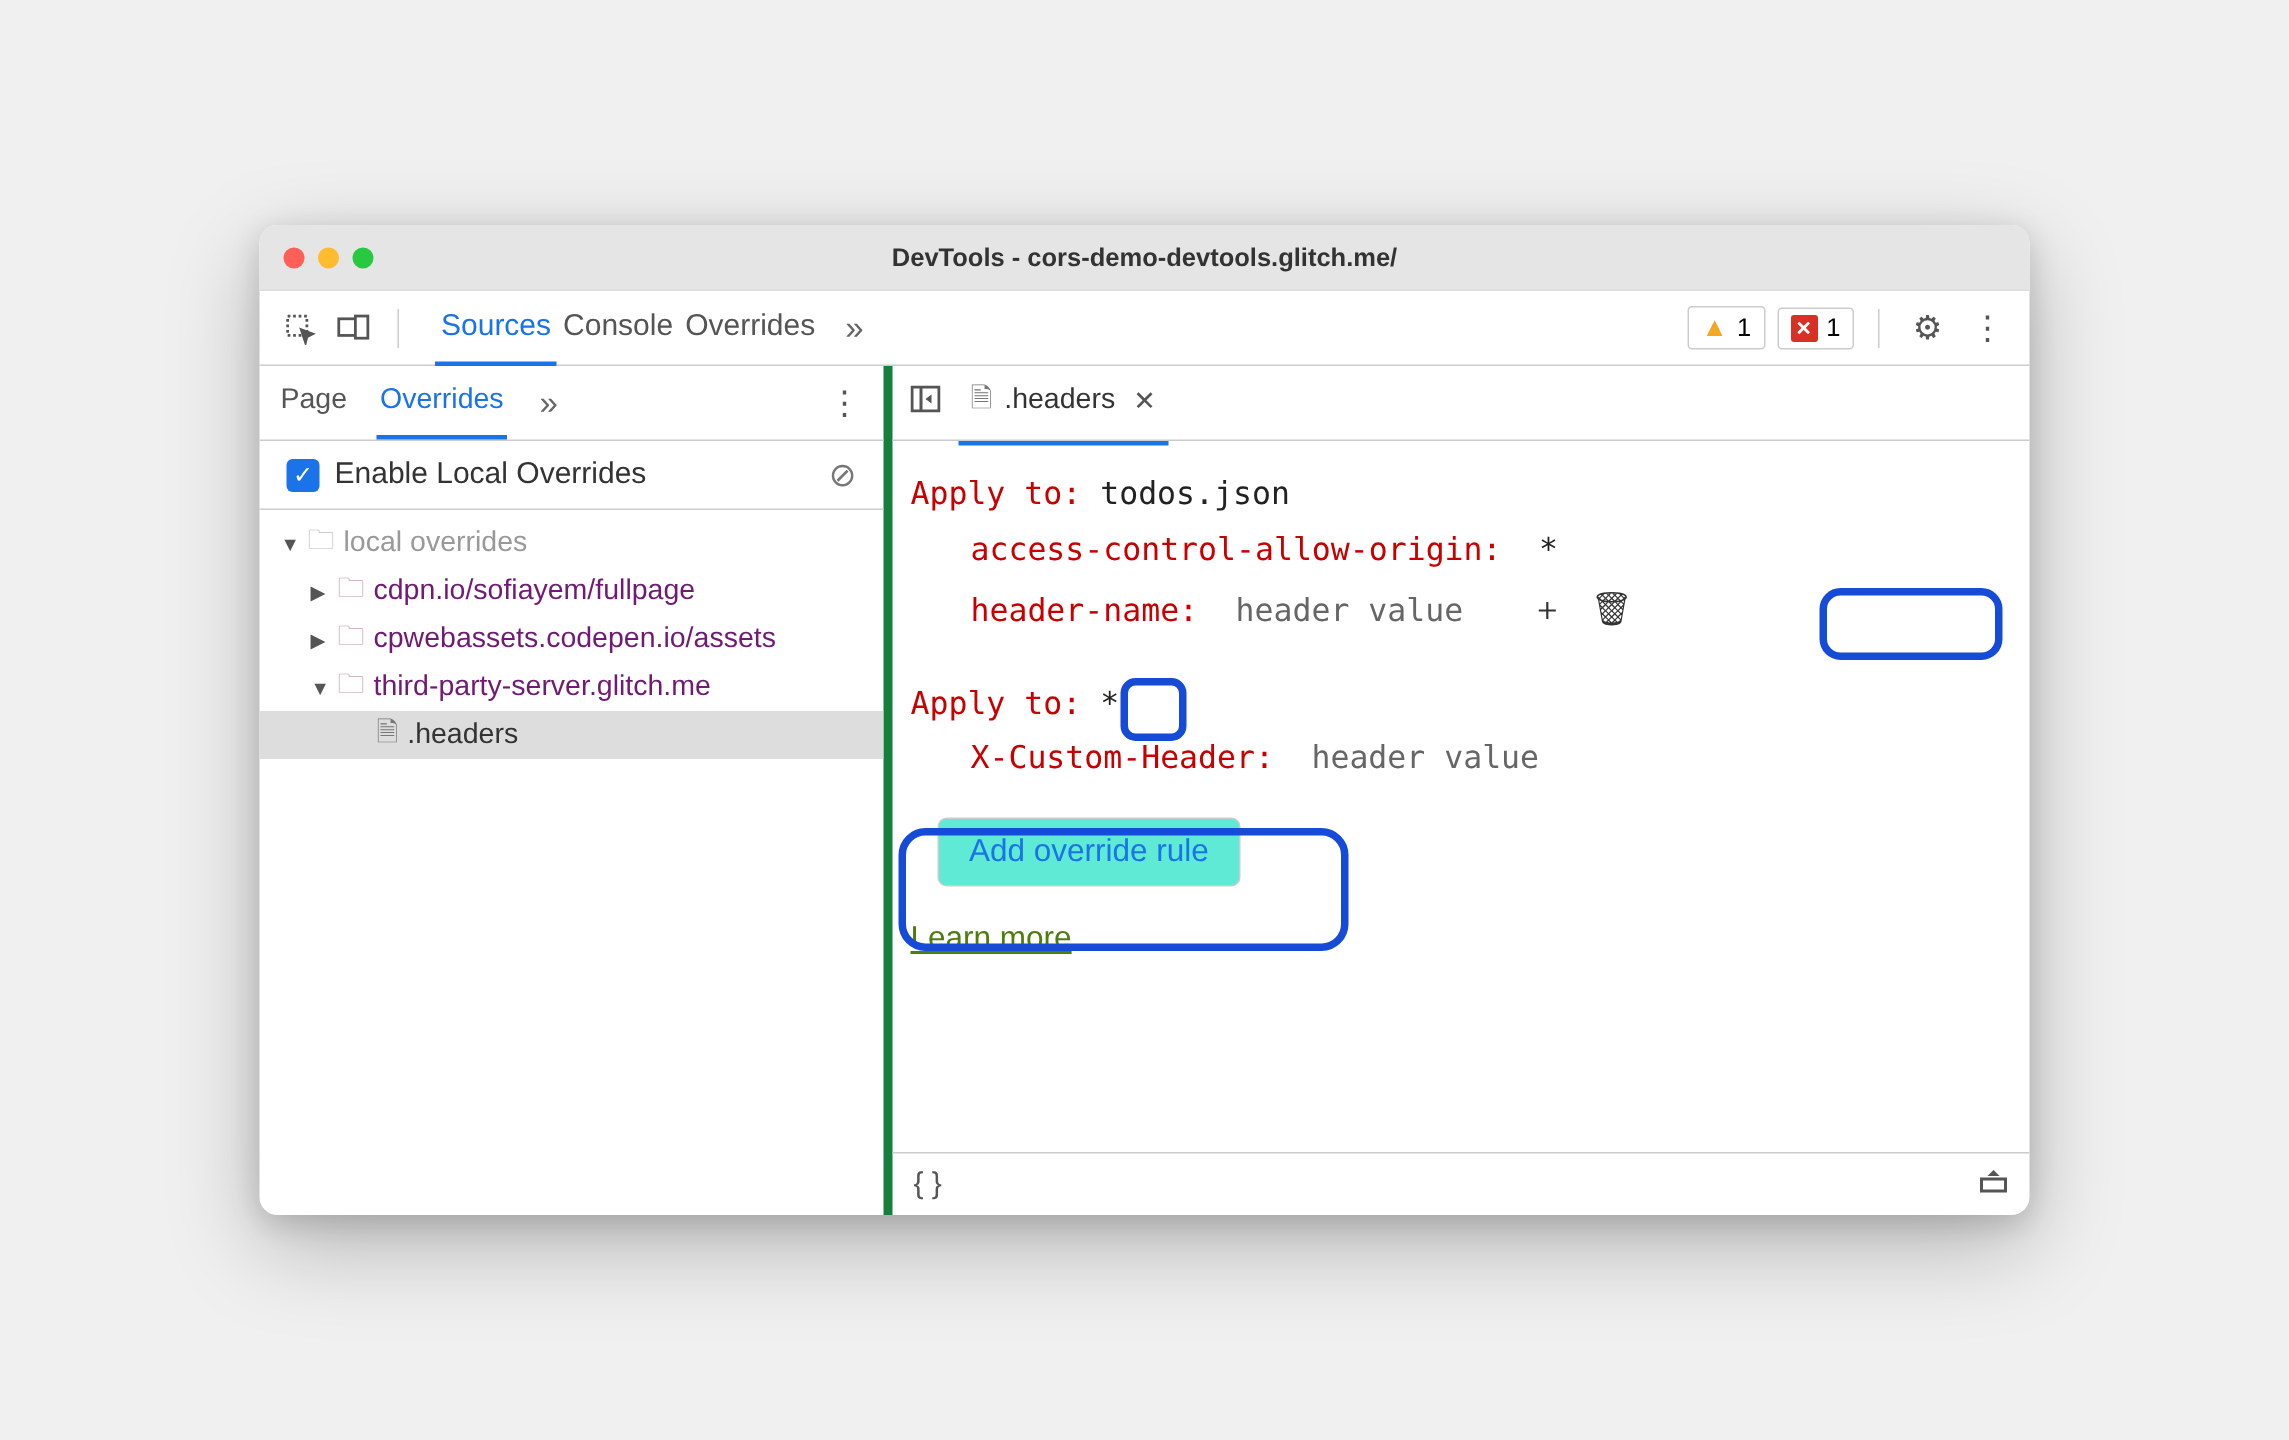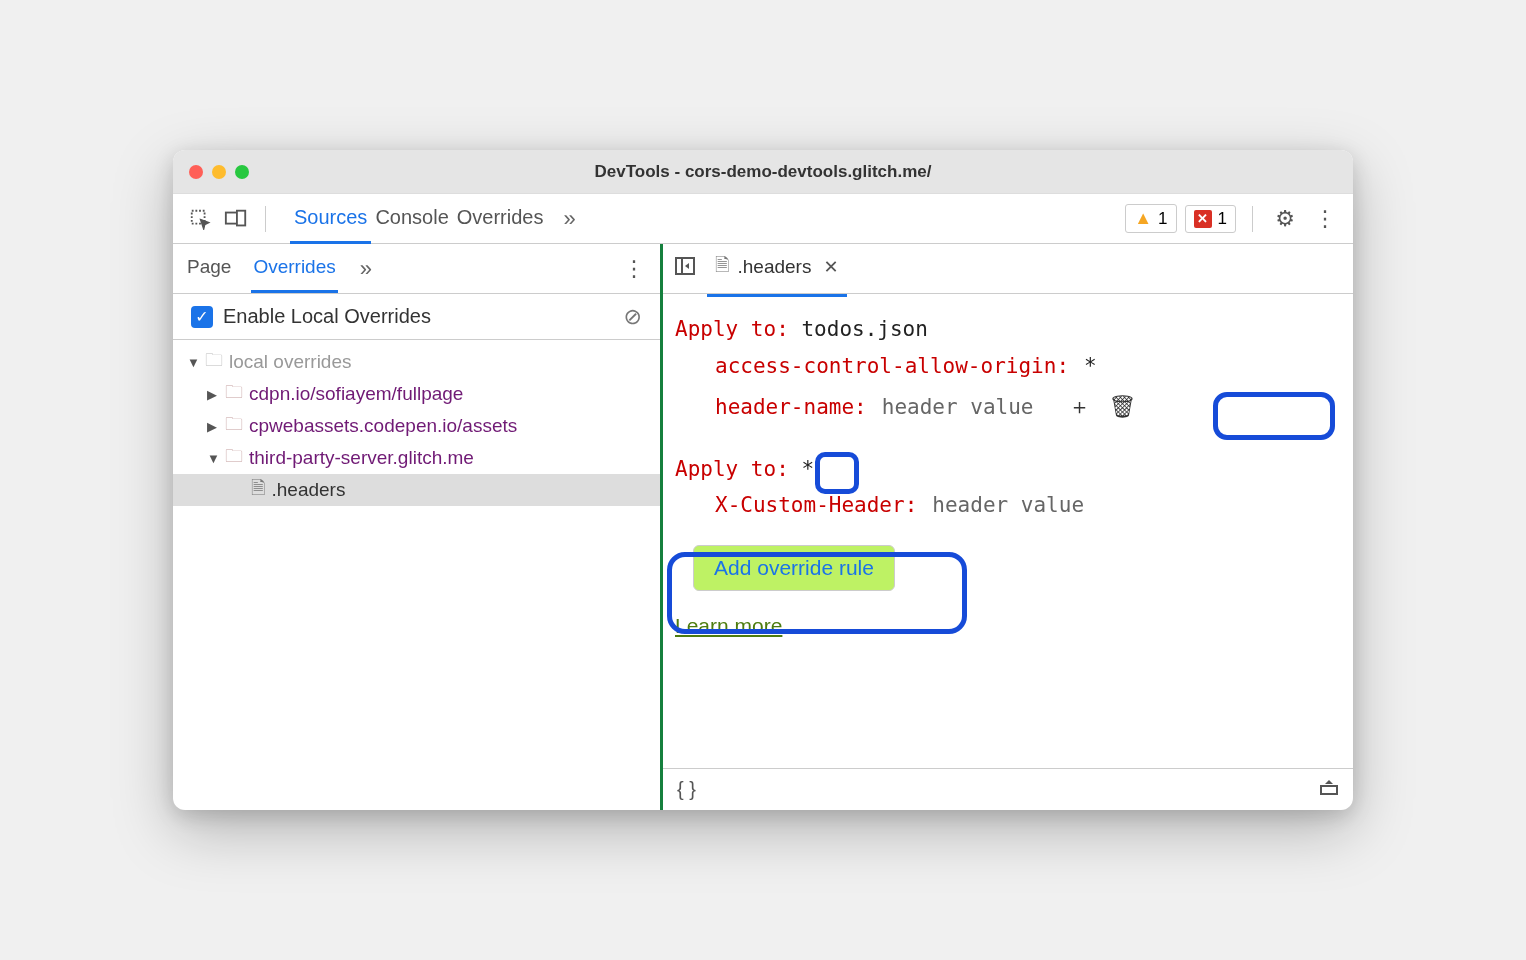--- a/index.html
+++ b/index.html
@@ -68,21 +68,21 @@
     border: 1px solid #ccc; border-radius: 3px;
     padding: 3px 8px; font-size: 17px; font-weight: 500;
     cursor: pointer;
   }
   .badge-icon { width: 18px; height: 18px; display:flex;align-items:center;justify-content:center;font-size:13px;font-weight:bold;color:#fff; }
   .warn-icon { color: #f5a623; font-size: 18px; }
   .err-icon { background: #d93025; border-radius: 2px; }
   .gear, .kebab { width: 32px; font-size: 22px; color: #555; text-align:center; cursor: pointer; }
   
   .content { flex: 1; display: flex; min-height: 0; }
-  .sidebar { width: 490px; border-right: 3px solid #15803d; display: flex; flex-direction: column; }
+  .sidebar { width: 422px; border-right: 6px solid #15803d; display: flex; flex-direction: column; }
   .sub-tabs {
     height: 50px; display: flex; align-items: center; padding: 0 12px;
     border-bottom: 1px solid #ccc; gap: 18px;
   }
   .sub-tab { font-size: 19px; color: #555; padding: 12px 2px; cursor: pointer; border-bottom: 3px solid transparent; }
   .sub-tab.active { color: #1a73e8; border-bottom-color: #1a73e8; font-weight: 500; }
   .sub-tabs .chevrons { margin-left: 4px; }
   .sub-kebab { margin-left: auto; font-size: 22px; color: #555; cursor: pointer; width: 28px; text-align:center; }
   
   .enable-row {
@@ -123,41 +123,41 @@
   }
   .etab-close { font-size: 18px; color: #555; cursor: pointer; margin-left: 4px; }
   
   .editor-body {
     flex: 1; padding: 18px 12px; font-family: "SF Mono", Menlo, Consolas, monospace;
     font-size: 21px; line-height: 1.65; position: relative; overflow: auto;
   }
   .apply-line { margin-bottom: 2px; }
   .red-key { color: #c80000; }
   .val-black { color: #222; }
-  .header-line { padding-left: 40px; margin-bottom: 2px; display: flex; align-items: center; gap: 15px; }
+  .header-line { padding-left: 40px; margin-bottom: 2px; display: flex; align-items: center; gap: 25px; }
   .header-line .val-black { color: #222; }
   .placeholder-val { color: #666; }
   
   .icon-group {
     display: inline-flex; align-items: center; gap: 18px;
     margin-left: 10px; padding: 4px 10px;
   }
   .plus-btn, .trash-btn { font-size: 22px; color: #333; cursor: pointer; }
   
   .highlight-ring {
     position: absolute; border: 5px solid #164bd8; border-radius: 14px;
     pointer-events: none;
   }
   .ring-icons { top: 98px; right: 18px; width: 122px; height: 48px; }
   .ring-asterisk { top: 158px; left: 152px; width: 44px; height: 42px; border-radius: 10px; }
   .ring-button { top: 258px; left: 4px; width: 300px; height: 82px; border-radius: 18px; }
   
   .add-rule-btn {
     display: inline-block; margin-top: 20px; margin-left: 18px;
-    border: 1px solid #ccc; background: #bef264; border-radius: 6px;
+    border: 1px solid #ccc; background: #5eead4; border-radius: 6px;
     padding: 10px 20px; font-size: 21px; color: #1a73e8; cursor: pointer;
     font-family: -apple-system, sans-serif;
   }
   .learn-more {
     display: inline-block; margin-top: 18px; margin-left: 0px;
     font-size: 21px; color: #4d7c0f; text-decoration: underline;
     font-family: -apple-system, sans-serif; cursor: pointer;
   }
   
   .editor-footer {

